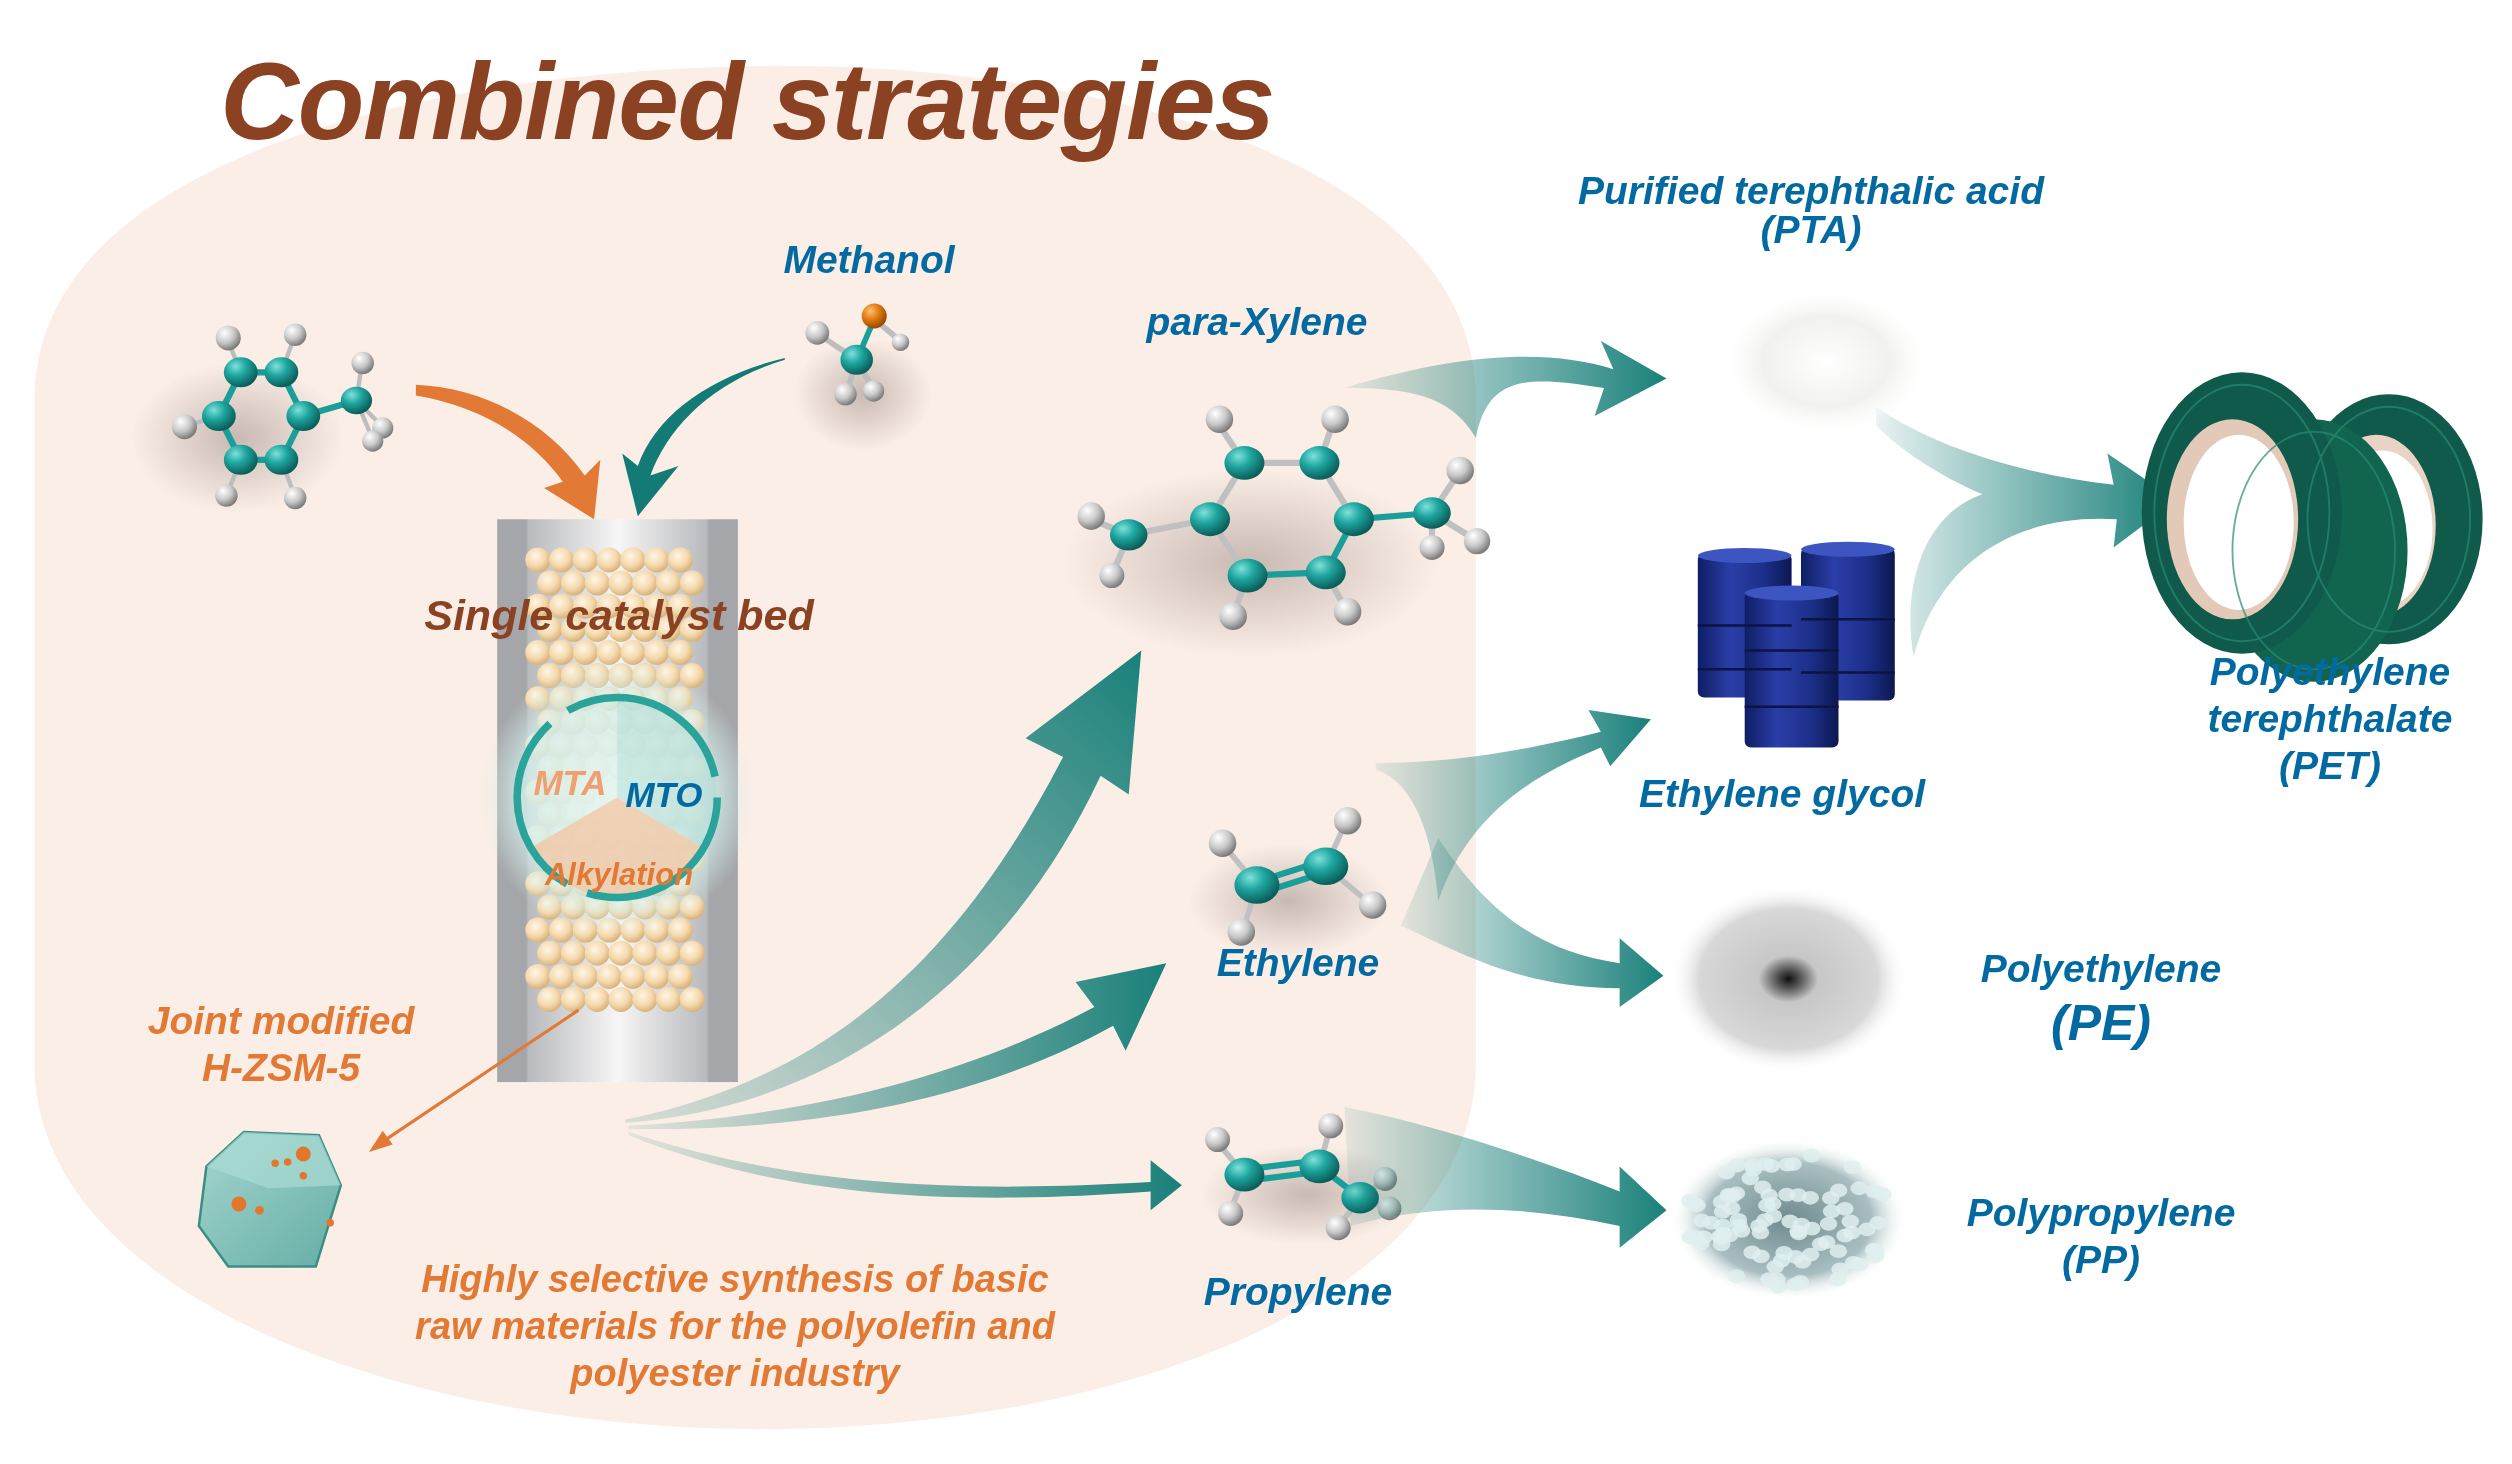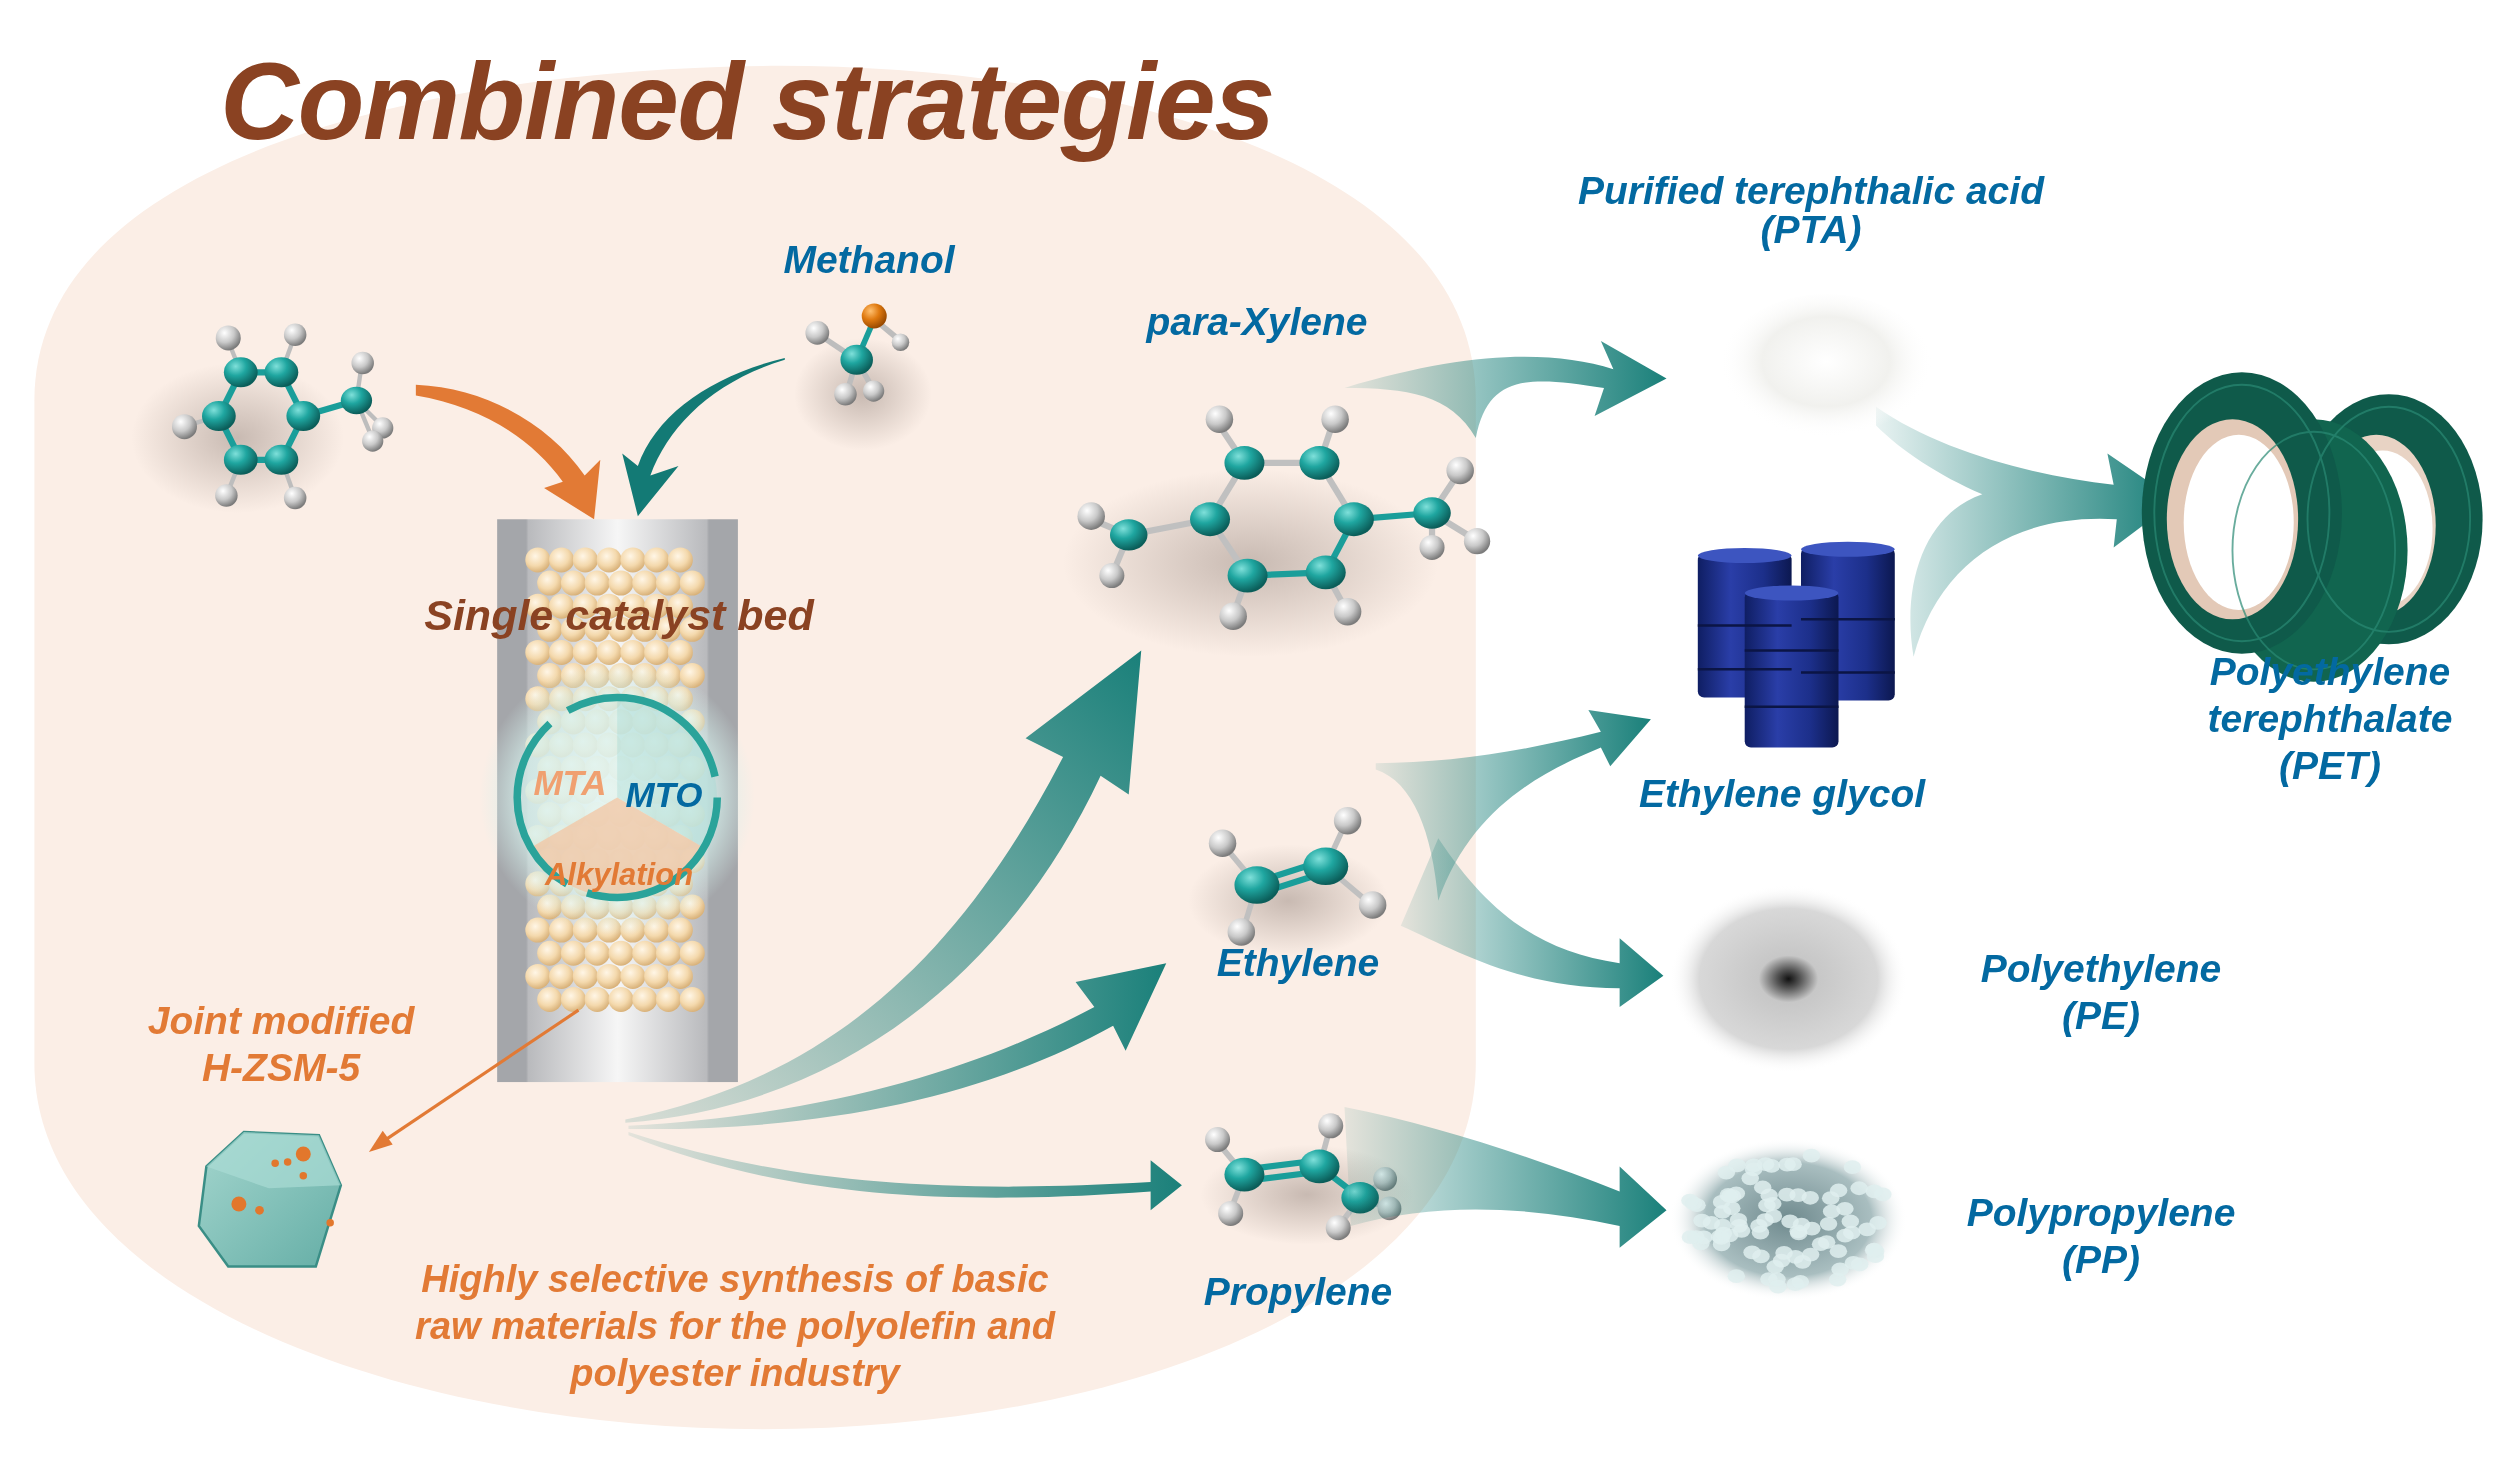--- a/index.html
+++ b/index.html
@@ -618,18 +618,18 @@
 <div class="txt teal center" style="left:1811px; top:169px; font-size:39px;">Purified terephthalic acid</div>
 <div class="txt teal center" style="left:1811px; top:208px; font-size:39px;">(PTA)</div>
 
 <div class="txt teal center" style="left:1782px; top:772px; font-size:39px;">Ethylene glycol</div>
 
 <div class="txt teal center" style="left:2330px; top:650px; font-size:39px;">Polyethylene</div>
 <div class="txt teal center" style="left:2330px; top:697px; font-size:39px;">terephthalate</div>
 <div class="txt teal center" style="left:2330px; top:744px; font-size:39px;">(PET)</div>
 
 <div class="txt teal center" style="left:2101px; top:947px; font-size:39px;">Polyethylene</div>
-<div class="txt teal center" style="left:2101px; top:994px; font-size:39px;">(PE)</div>
+<div class="txt teal center" style="left:2101px; top:994px; font-size:50px;">(PE)</div>
 
 <div class="txt teal center" style="left:2101px; top:1191px; font-size:39px;">Polypropylene</div>
 <div class="txt teal center" style="left:2101px; top:1238px; font-size:39px;">(PP)</div>
 </div>
 
 
 </body></html>

